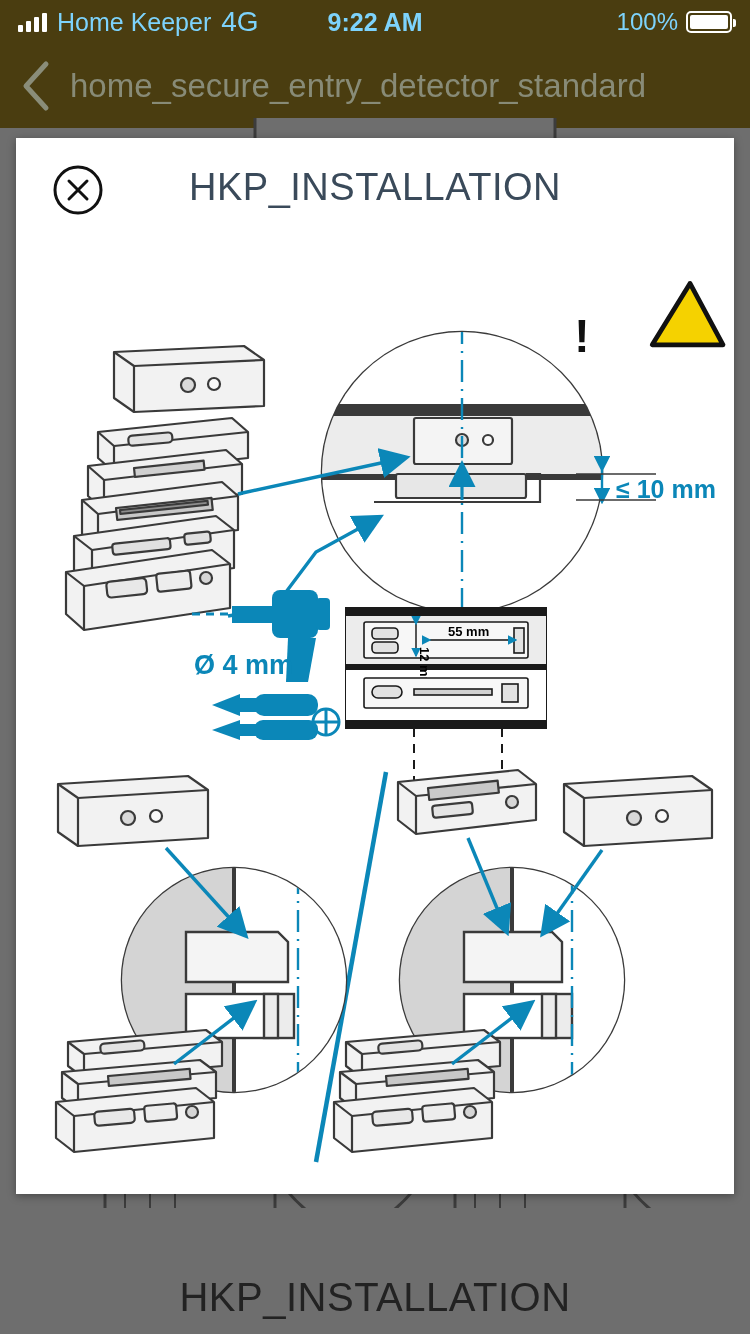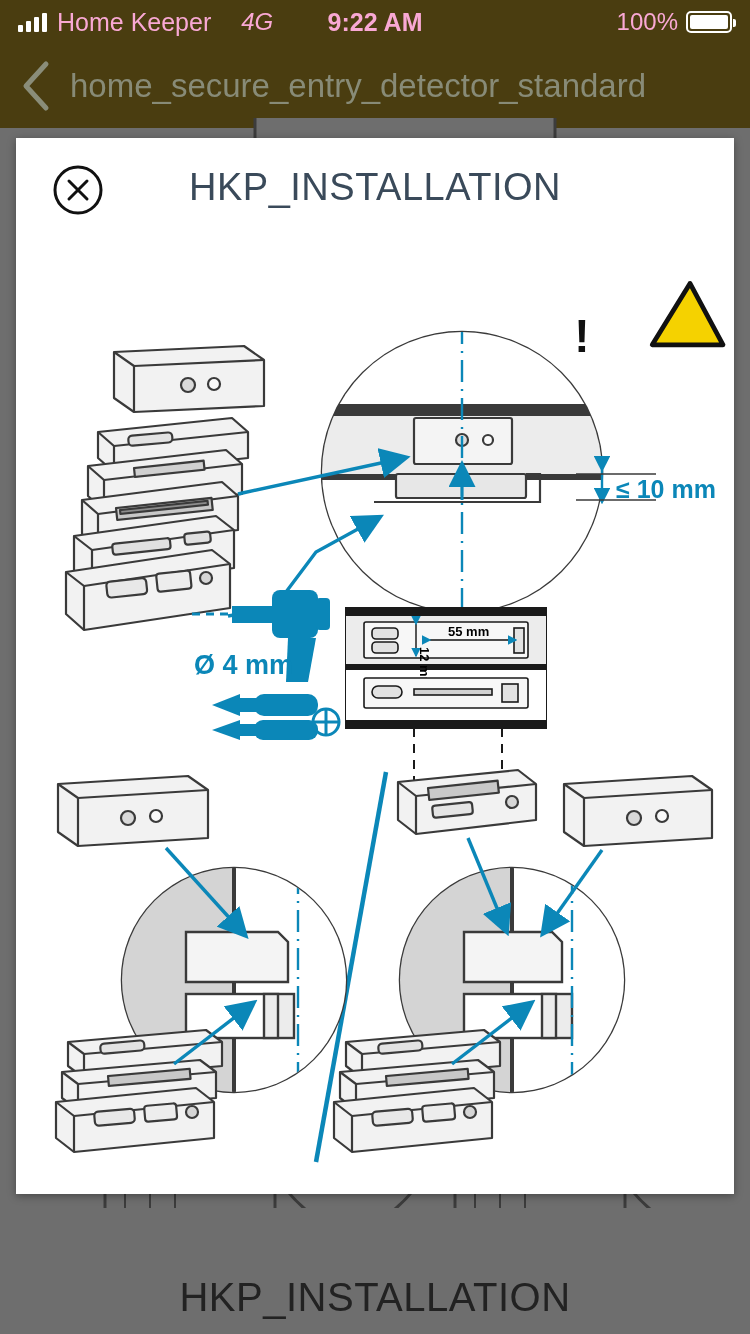--- a/index.html
+++ b/index.html
@@ -14,33 +14,33 @@
     width: 750px; height: 1334px;
     background: #6e6e6e;
     overflow: hidden;
   }
 
   
   .statusbar {
     position: absolute; top: 0; left: 0; width: 750px; height: 44px;
     background: #4a3d10;
     display: flex; align-items: center;
-    color: #f9a8d4;
+    color: #7dd3fc;
     font-size: 24px;
     padding: 0 18px;
   }
   .sb-left { display: flex; align-items: center; gap: 10px; }
   .sb-bars { display: flex; align-items: flex-end; gap: 3px; height: 20px; }
   .sb-bars i { display: block; width: 5px; background: #fff; border-radius: 1px; }
   .sb-bars i:nth-child(1) { height: 7px; }
   .sb-bars i:nth-child(2) { height: 11px; }
   .sb-bars i:nth-child(3) { height: 15px; }
   .sb-bars i:nth-child(4) { height: 19px; }
   .sb-carrier { font-size: 25px; font-weight: 400; }
-  .sb-net { font-size: 24px; margin-left: 20px; font-style: italic; }
+  .sb-net { font-size: 28px; margin-left: 0; }
   .sb-center {
     position: absolute; left: 0; right: 0; text-align: center;
     font-size: 25px; font-weight: 700;
     pointer-events: none;
   }
   .sb-right {
     margin-left: auto; display: flex; align-items: center; gap: 8px;
     position: relative; z-index: 2;
   }
   .sb-batt-text { font-size: 24px; }

